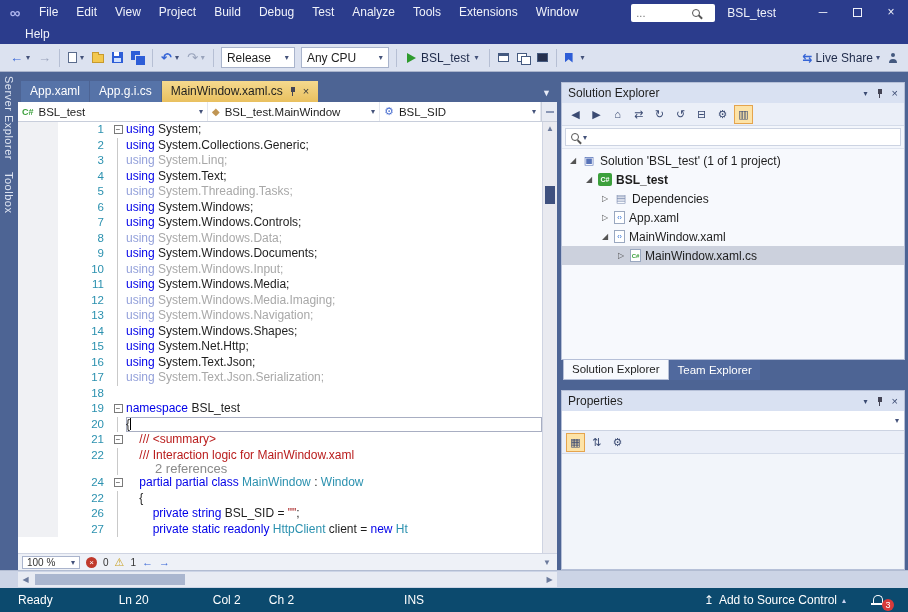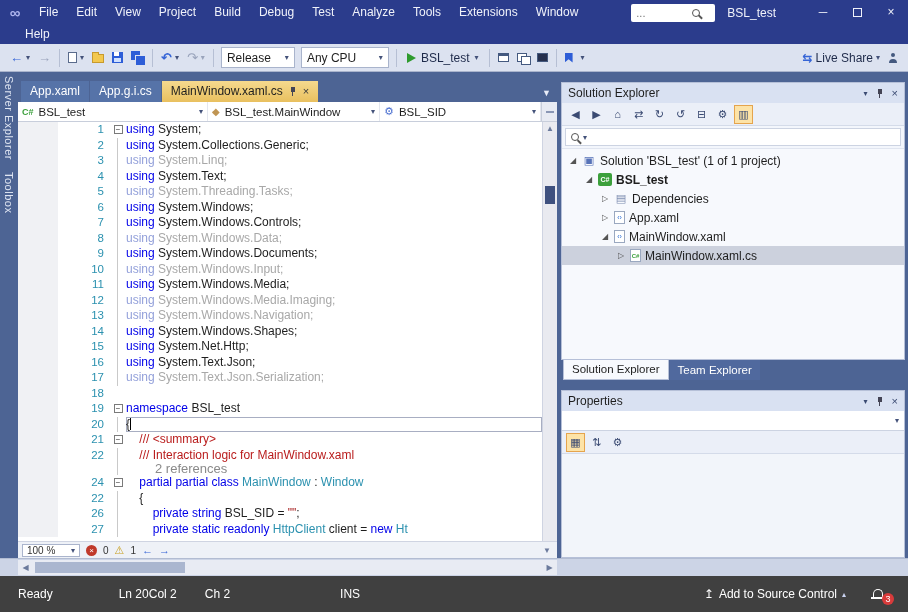--- a/index.html
+++ b/index.html
@@ -148,24 +148,24 @@
   .p-combo{height:20px;margin:0;background:#fff;border-bottom:1px solid #ccd3e2;display:flex;align-items:center;justify-content:flex-end;padding:0 5px;flex:none;}
   .p-content{flex:1;background:#f2f5fa;}
 
   
   .hstrip{height:18px;background:#ccd4e6;border-top:1px solid #b2bcd2;position:relative;flex:none;}
   .hscroll{position:absolute;left:18px;width:539px;top:1px;bottom:1px;background:#e8ebf3;display:flex;align-items:center;}
   .hs-arrow{width:15px;text-align:center;font-size:8px;color:#6b7a9c;}
   .hs-track{flex:1;position:relative;height:100%;}
   .hs-thumb{position:absolute;left:2px;top:2px;bottom:2px;width:150px;background:#aab6cf;}
 
-  .statusbar{height:36px;background:#404040;color:#fff;display:flex;align-items:center;font-size:12px;flex:none;}
+  .statusbar{height:24px;background:#0c4a6e;color:#fff;display:flex;align-items:center;font-size:12px;flex:none;}
   .sb-item{cursor:default;}
   .sb-ready{margin-left:18px;}
-  .sb-ln{margin-left:66px;} .sb-col{} .sb-ch{margin-left:28px;} .sb-ins{margin-left:110px;}
+  .sb-ln{margin-left:66px;} .sb-col{margin-left:64px;} .sb-ch{margin-left:28px;} .sb-ins{margin-left:110px;}
   .sb-flex{flex:1;}
   .sb-src{display:flex;align-items:center;gap:5px;margin-right:26px;}
   .sb-src .up{font-size:12px;}
   .sb-src .dd{font-size:8px;color:#c9d2f0;}
   .bellwrap{position:relative;margin-right:20px;width:16px;height:16px;}
   .bell{position:absolute;left:1px;top:3px;width:10px;height:8px;border:1px solid #fff;border-bottom:none;border-radius:6px 6px 0 0;}
   .bell::after{content:"";position:absolute;left:-3px;right:-3px;bottom:-2px;height:2px;background:#fff;}
   .bellbadge{position:absolute;right:-6px;bottom:-3px;width:12px;height:12px;border-radius:50%;background:#d83b3b;color:#fff;font-size:9px;line-height:12px;text-align:center;}
 </style>
 </head>

